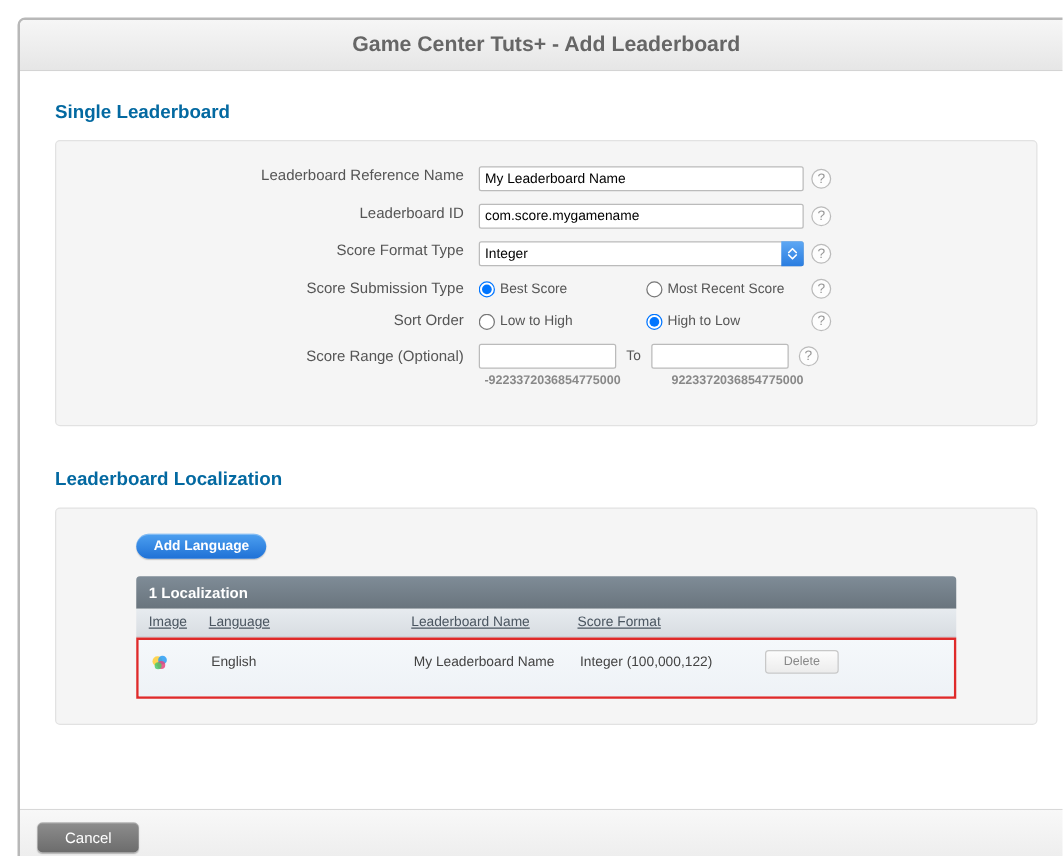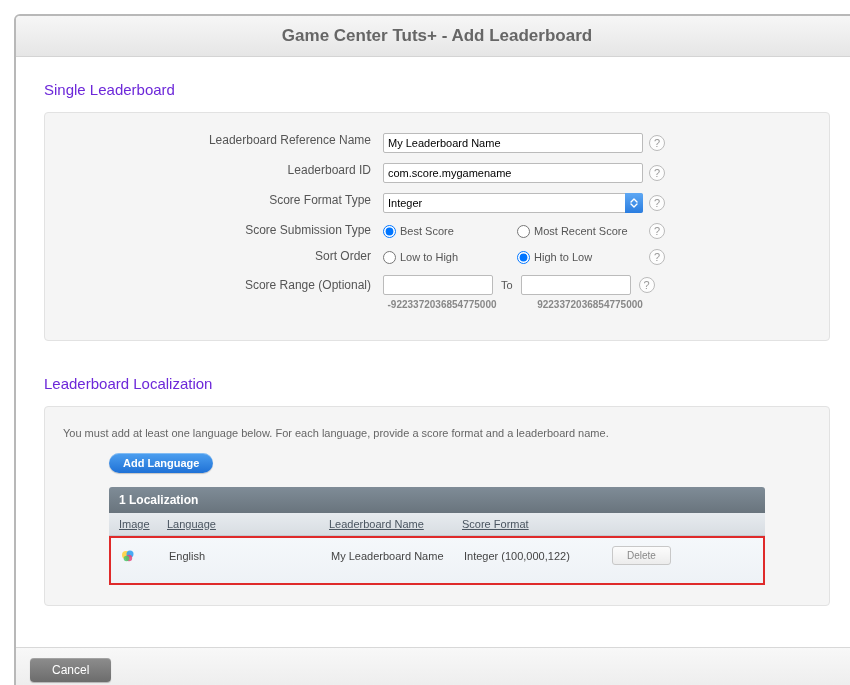--- a/index.html
+++ b/index.html
@@ -35,22 +35,22 @@
       font-weight: bold;
       color: #666;
     }
     .modal-body {
       padding: 24px 28px 6px 28px;
       flex: 1;
       overflow: auto;
     }
     .section-title {
       font-size: 15px;
-      color: #6d28d9;
-      font-weight: normal;
+      color: #0369a1;
+      font-weight: bold;
       margin-bottom: 14px;
     }
     .panel {
       background: #f5f5f5;
       border: 1px solid #e2e2e2;
       border-radius: 4px;
       padding: 20px 18px;
     }
     .form-row {
       display: flex;
@@ -323,21 +323,20 @@
         </div>
 
       </div>
     </div>
 
     <div class="section-gap"></div>
 
     <div>
       <div class="section-title">Leaderboard Localization</div>
       <div class="panel">
-        <div class="loc-instruction">You must add at least one language below. For each language, provide a score format and a leaderboard name.</div>
         <button class="blue-pill">Add Language</button>
 
         <div class="loc-table-wrap">
           <div class="loc-header">1 Localization</div>
           <div class="loc-columns">
             <div class="col-image">Image</div>
             <div class="col-language">Language</div>
             <div class="col-lbname">Leaderboard Name</div>
             <div class="col-format">Score Format</div>
             <div class="col-action"></div>

